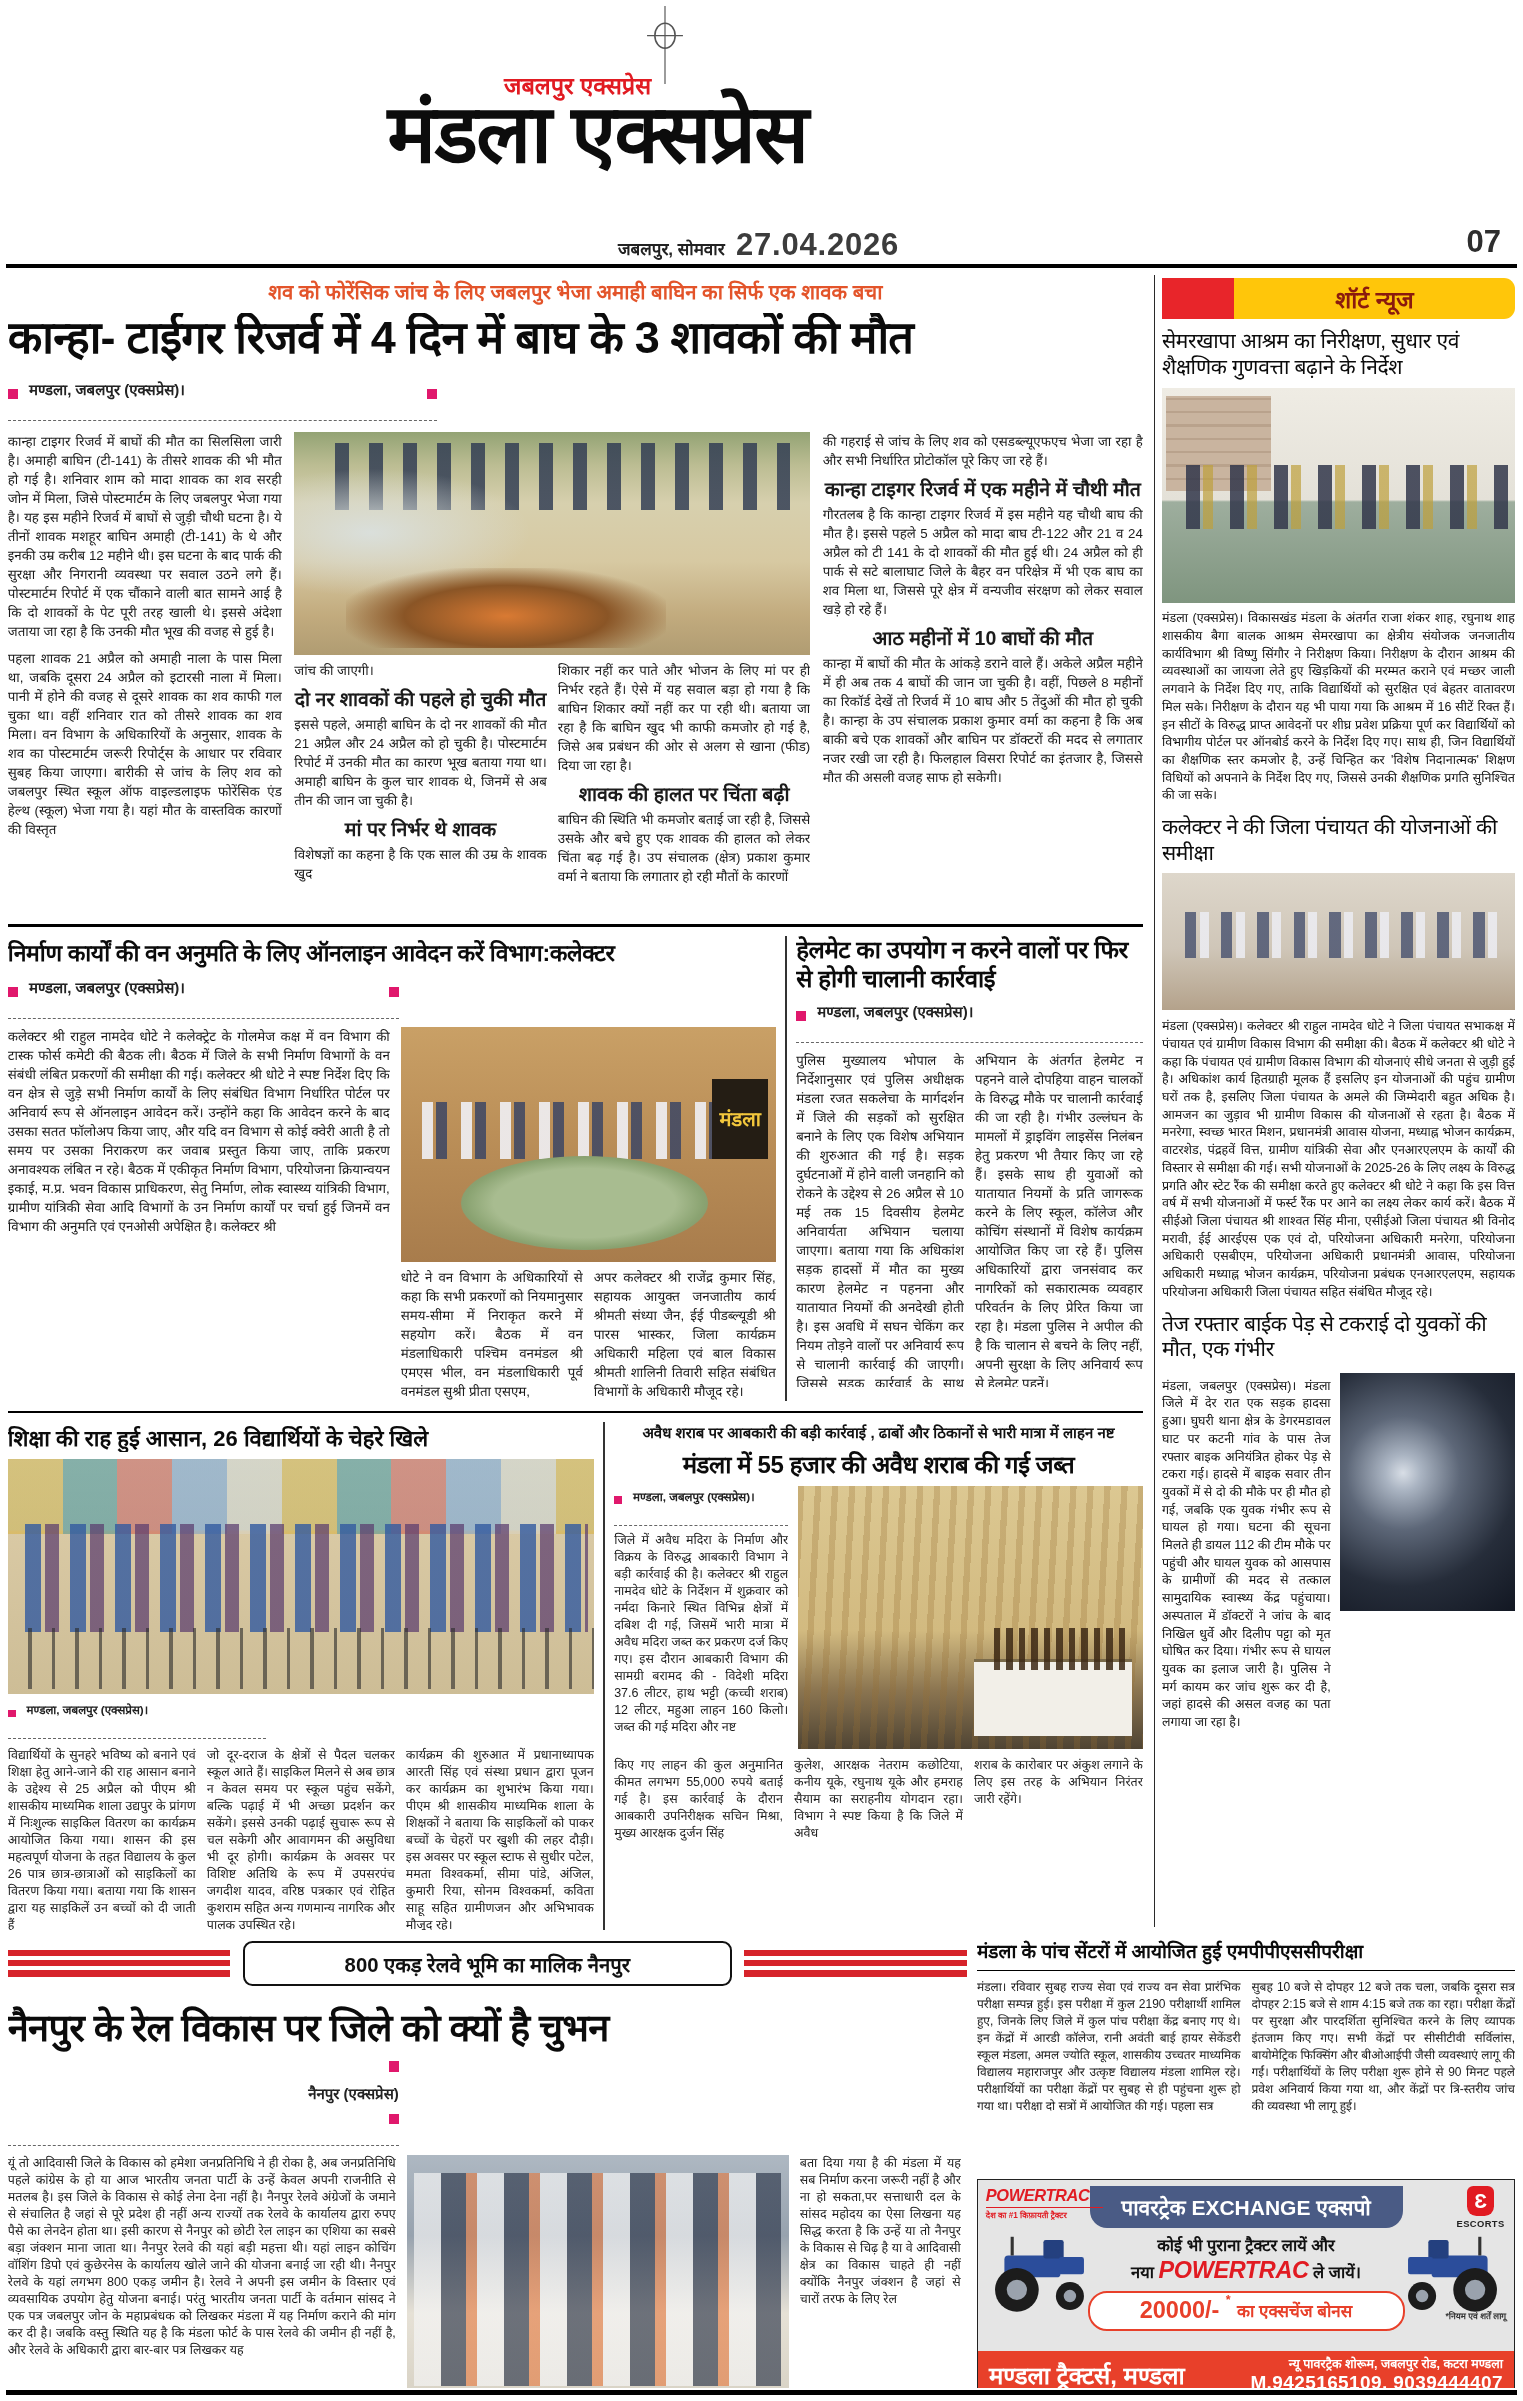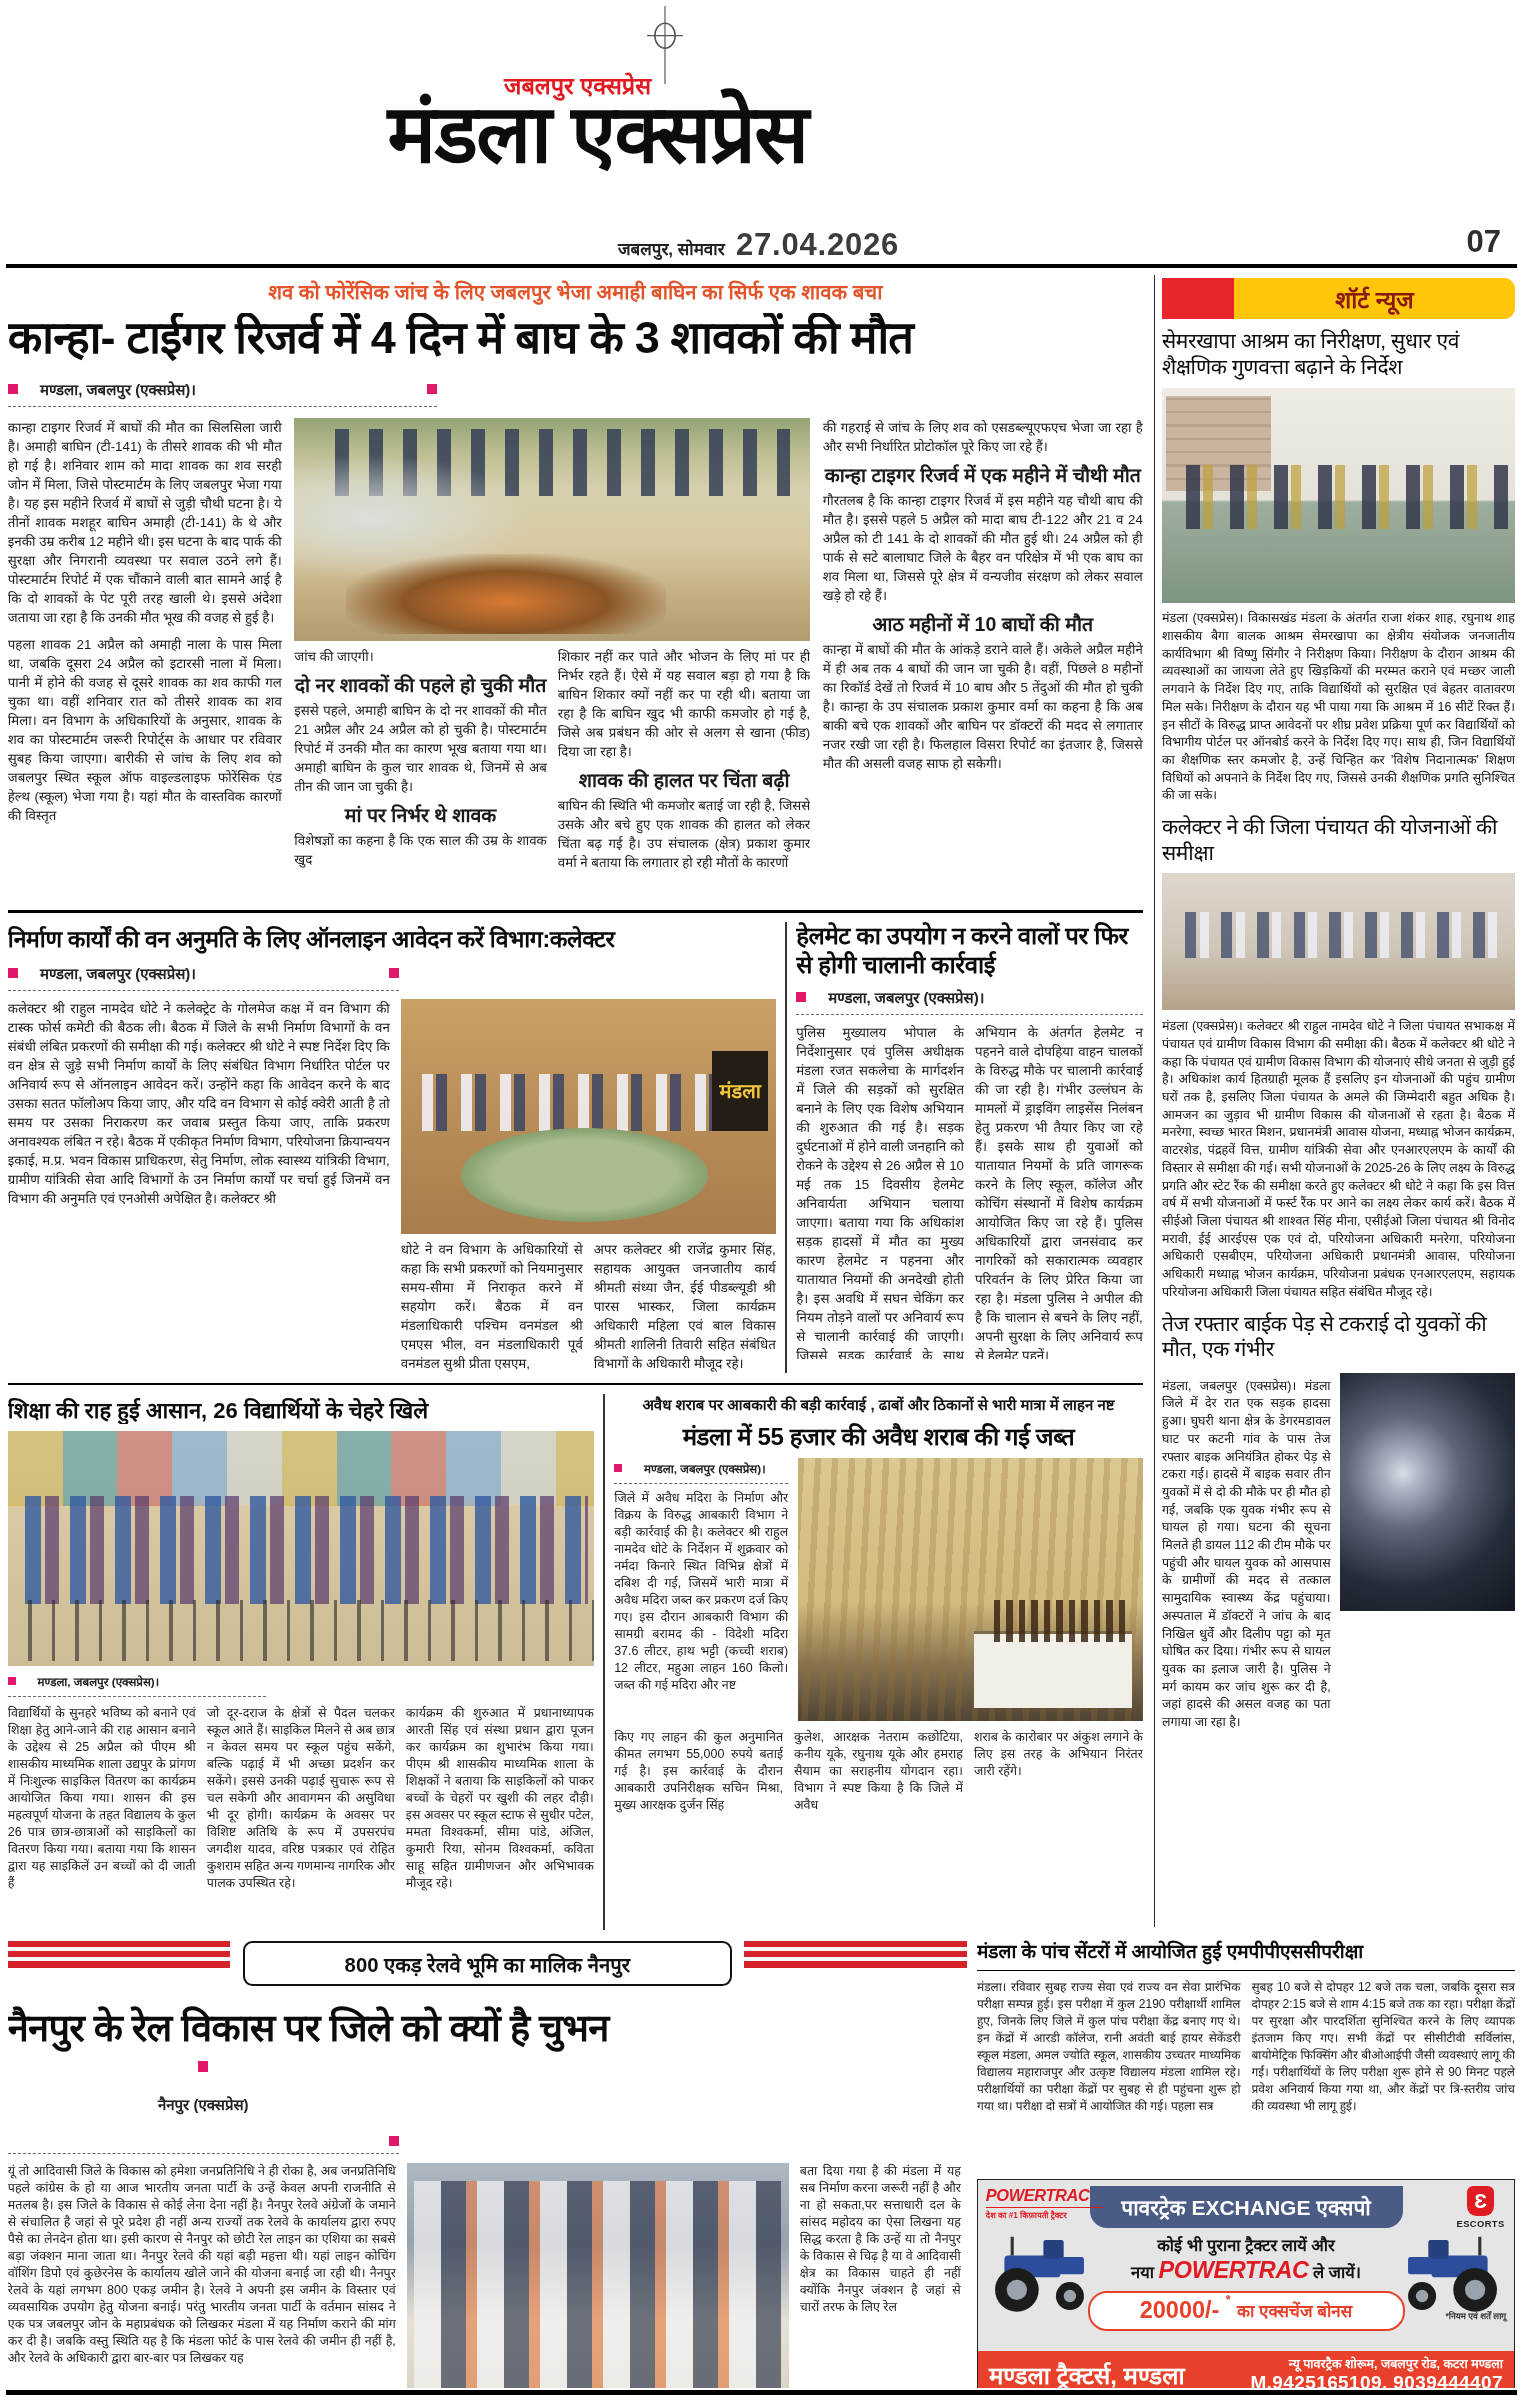--- a/index.html
+++ b/index.html
@@ -20,21 +20,21 @@
   
   .main-left{position:absolute;left:7.8px;top:274px;width:1135px;height:1656px;overflow:hidden;}
   .right-col{position:absolute;left:1154px;top:275px;width:361px;height:1652px;border-left:1.6px solid #2a2a2a;padding-left:7px;box-sizing:border-box;overflow:hidden;}
   .bottom-left{position:absolute;left:7.8px;top:1938px;width:959px;height:450px;overflow:hidden;}
   .bottom-right{position:absolute;left:977px;top:1938px;width:538px;height:450px;overflow:hidden;}
   
   .kicker{margin-top:3.1px;text-align:center;font-size:20.3px;font-weight:800;color:#e3542a;white-space:nowrap;overflow:hidden;}
   .h-main{margin:7.8px 0 0 0;font-size:45px;font-weight:800;letter-spacing:-0.8px;line-height:1.12;color:#0b0b0b;white-space:nowrap;overflow:hidden;}
   h2{margin:0;color:#0b0b0b;}
   h3.sub{font-size:19.5px;font-weight:800;text-align:center;margin:7.8px 0 4.7px 0;line-height:1.15;}
-  .byline{display:flex;align-items:center;gap:22px;border-bottom:1.6px dashed #666;padding-bottom:7px;margin-top:15.6px;}
+  .byline{display:flex;align-items:flex-end;gap:11px;border-bottom:1.6px dashed #666;padding-bottom:21px;margin-top:15.6px;}
   .byline .sq{width:10.2px;height:10.2px;background:#e0186c;flex:0 0 auto;}
   .byline .sq.end{margin-left:auto;}
   .byline .btxt{font-size:15px;font-weight:800;color:#222;}
   .byline.sm .btxt{font-size:11.7px;}
   .byline.sm .sq{width:7.8px;height:7.8px;}
   .body-txt{font-size:13.3px;line-height:19px;color:#1b1b1b;}
   .sm-txt{font-size:12.5px;line-height:17px;color:#1b1b1b;}
   .cols{display:flex;gap:12.5px;margin-top:11px;height:483px;overflow:hidden;}
   .twocol{display:flex;gap:11px;overflow:hidden;}
   .twocol .sc{flex:1;overflow:hidden;}
@@ -72,21 +72,21 @@
   .badge{display:flex;height:41px;margin-top:3.1px;}
   .badge .rblock{width:72px;background:#e8252a;}
   .badge .ybox{flex:1;background:#ffc60a;border-radius:0 11px 11px 0;display:flex;align-items:center;justify-content:center;}
   .badge .btext{font-size:23.5px;font-weight:800;color:#8a1a0e;}
   .h-sn{font-size:21px;font-weight:400;line-height:1.22;margin:9.4px 0 7.8px 0;letter-spacing:-0.4px;}
   .sn-txt{font-size:12.5px;line-height:17.7px;margin-top:7.8px;overflow:hidden;}
   .snx1{max-height:307px;}
   .snx2{max-height:322px;}
   .sn-body{margin-top:6.3px;height:366px;overflow:hidden;}
   
-  .striprow{display:flex;align-items:flex-start;gap:12.5px;margin-top:3.1px;}
+  .striprow{display:flex;align-items:center;gap:12.5px;margin-top:3.1px;}
   .redstripes{flex:1;height:26.6px;background:repeating-linear-gradient(180deg,#d6232a 0 6.3px,#fff 6.3px 10.2px);}
   .stripbox{width:485px;height:41px;border:2.3px solid #111;border-radius:9.4px;display:flex;align-items:center;justify-content:center;font-size:20.3px;font-weight:800;flex:0 0 auto;background:#fff;}
   .h-nain{font-size:38px;font-weight:800;letter-spacing:-0.8px;margin-top:14px;white-space:nowrap;overflow:hidden;}
   .nain-by{width:391px;margin-top:9.4px;flex-direction:column;}
   .bottom-left .row2{display:flex;gap:11px;margin-top:9.4px;height:288px;overflow:hidden;}
   .bottom-left .c1{width:388px;flex:0 0 auto;overflow:hidden;}
   .bottom-left .c3{width:161px;flex:0 0 auto;overflow:hidden;}
   .h-mppsc{font-size:19px;font-weight:800;white-space:nowrap;overflow:hidden;border-bottom:1.6px solid #000;padding-bottom:6.3px;}
   .bottom-right .twocol{margin-top:7.8px;height:192px;}
   .bottom-right .sm-txt{font-size:12px;line-height:17px;}

